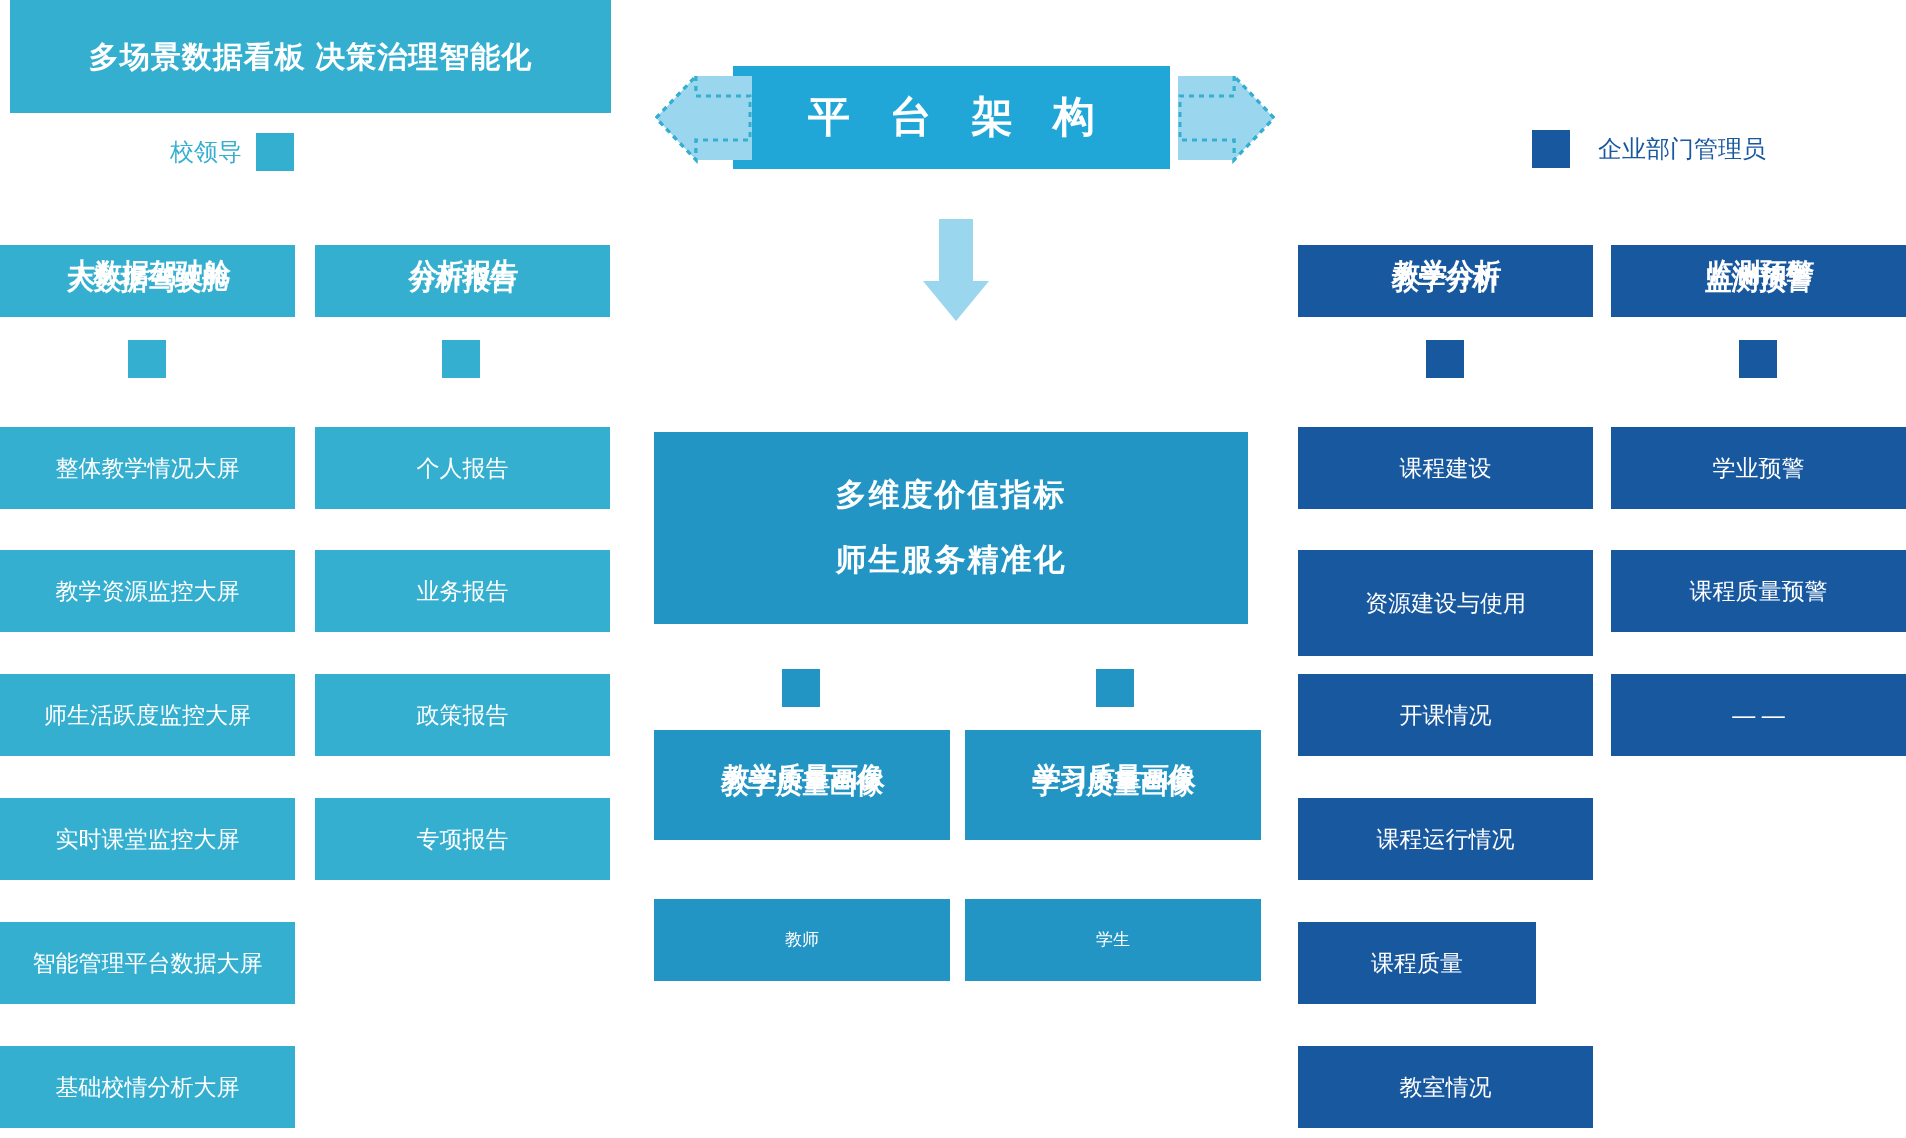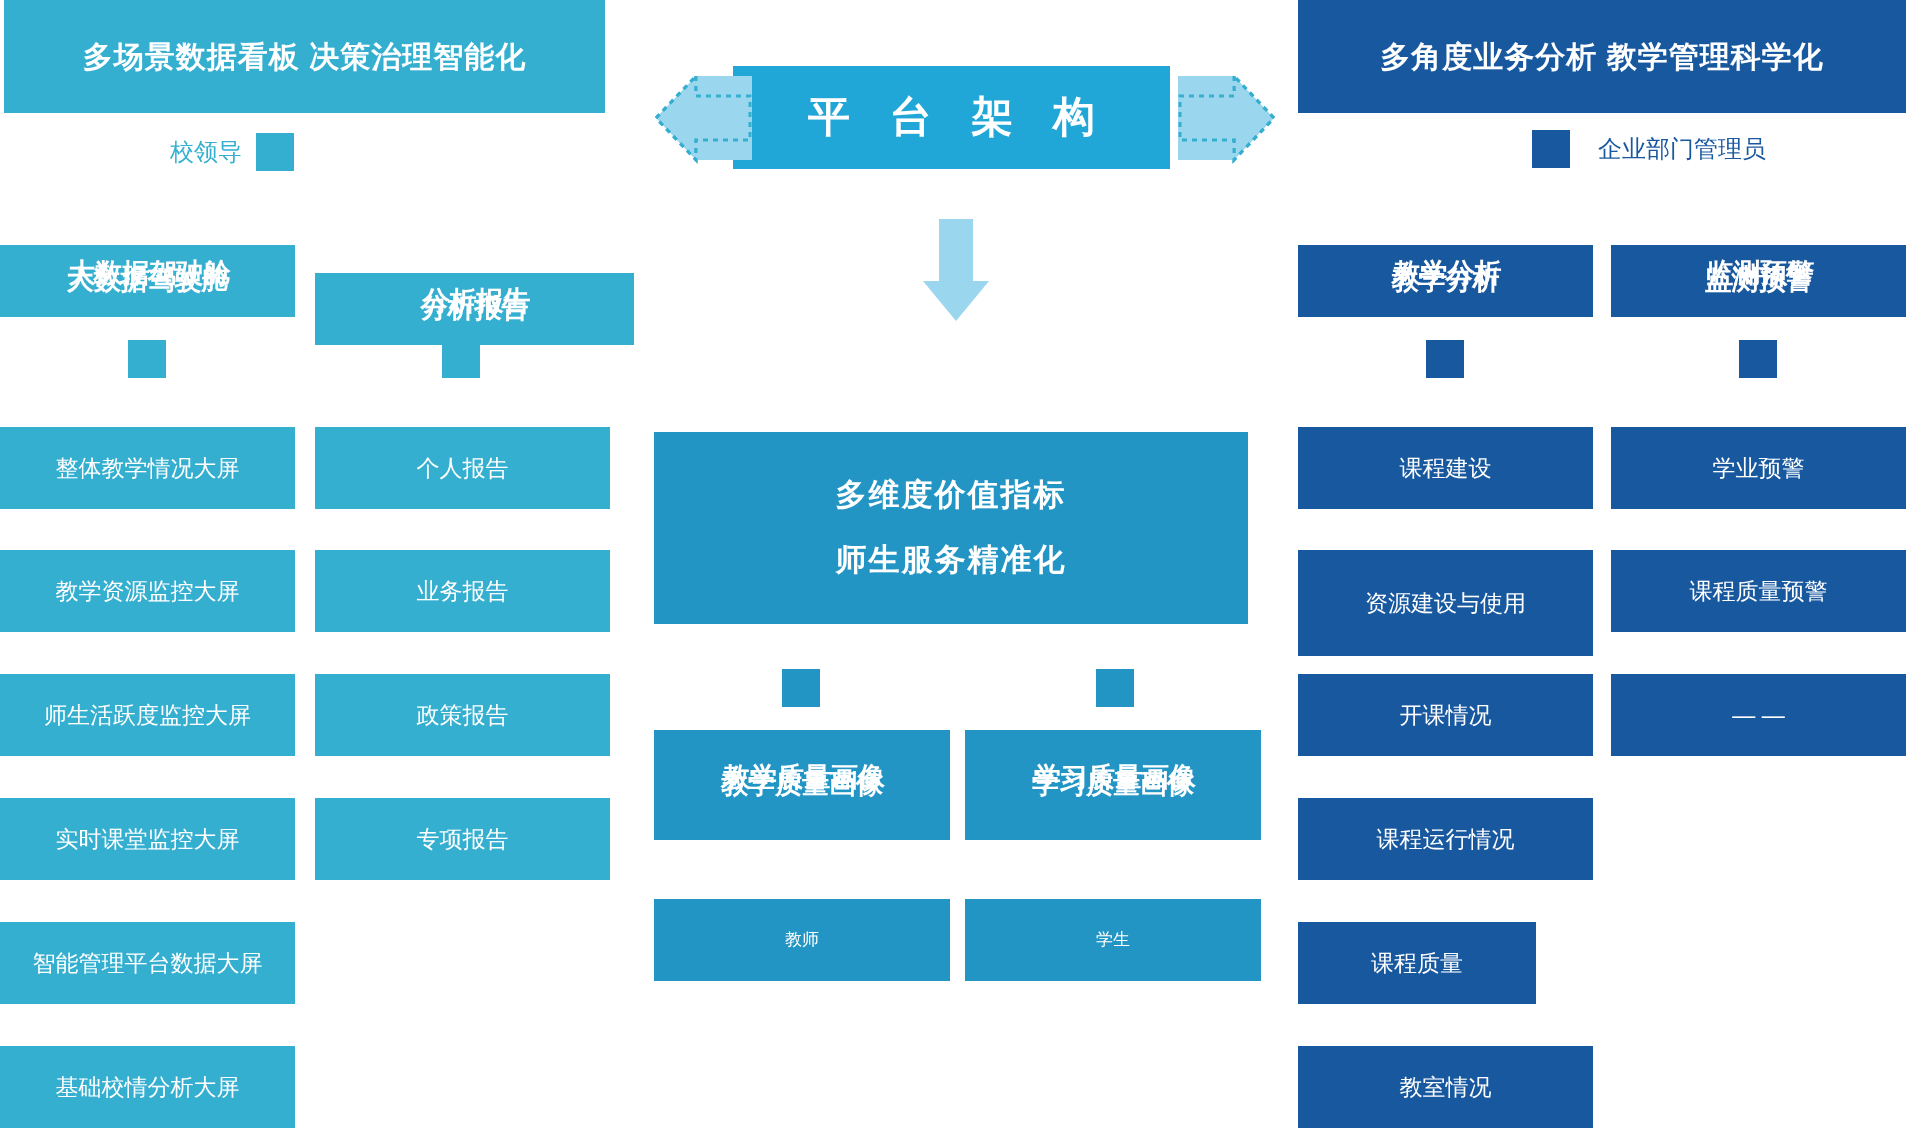--- a/index.html
+++ b/index.html
@@ -22,21 +22,21 @@
     line-height:1.25;
   }
   .cyan{background:#35afd0;}
   .cyan-dark{background:#2295c4;}
   .navy{background:#18589f;}
 
   
   .hdr{
     font-size:30px;font-weight:bold;letter-spacing:1px;
   }
-  #hdr-left{left:4px;top:0;width:601px;height:113px;background:#35afd0;}
+  #hdr-left{left:10px;top:0;width:601px;height:113px;background:#35afd0;}
   #hdr-right{left:1298px;top:0;width:608px;height:113px;background:#18589f;}
 
   
   #center-title{
     left:733px;top:66px;width:437px;height:103px;
     background:#20a7d8;
     font-size:42px;font-weight:bold;letter-spacing:14px;
     text-indent:14px;
   }
 
@@ -96,23 +96,20 @@
 </style>
 </head>
 <body>
 
 <div class="stage">
 
   <div class="box hdr cyan" id="hdr-left">
     <span>多场景数据看板 决策治理智能化</span>
   </div>
 
-  <div class="box hdr navy" id="hdr-right">
-    <span>多角度业务分析 教学管理科学化</span>
-  </div>
 
   <div class="box" id="center-title">
     <span>平 台 架 构</span>
   </div>
 
   <div class="arrow-wrap" style="left:654px;top:70px;">
     <svg width="98" height="96" viewBox="0 0 98 96">
       <polygon points="42,6 42,26 96,26 96,70 42,70 42,90 2,48" fill="#9ad6ee" stroke="#35afd0" stroke-width="3" stroke-dasharray="5 5"></polygon>
       <rect x="42" y="6" width="56" height="84" fill="#9ad6ee"></rect>
       <polygon points="42,6 42,26 96,26 96,70 42,70 42,90 2,48" fill="none" stroke="#35afd0" stroke-width="3" stroke-dasharray="5 5"></polygon>
@@ -160,21 +157,21 @@
   <div class="box item cyan" style="left:0;top:798px;width:295px;height:82px;">
     <span>实时课堂监控大屏</span>
   </div>
   <div class="box item cyan" style="left:0;top:922px;width:295px;height:82px;">
     <span>智能管理平台数据大屏</span>
   </div>
   <div class="box item cyan" style="left:0;top:1046px;width:295px;height:82px;">
     <span>基础校情分析大屏</span>
   </div>
 
-  <div class="box sechead cyan" style="left:315px;top:245px;width:319px;height:72px;margin-top:28px;">
+  <div class="box sechead cyan" style="left:315px;top:245px;width:295px;height:72px;">
     <span class="dbl" data-ghost="分析报告">分析报告</span>
   </div>
   <div class="stub cyan" style="left:442px;top:340px;"></div>
 
   <div class="box item cyan" style="left:315px;top:427px;width:295px;height:82px;">
     <span>个人报告</span>
   </div>
   <div class="box item cyan" style="left:315px;top:550px;width:295px;height:82px;">
     <span>业务报告</span>
   </div>

